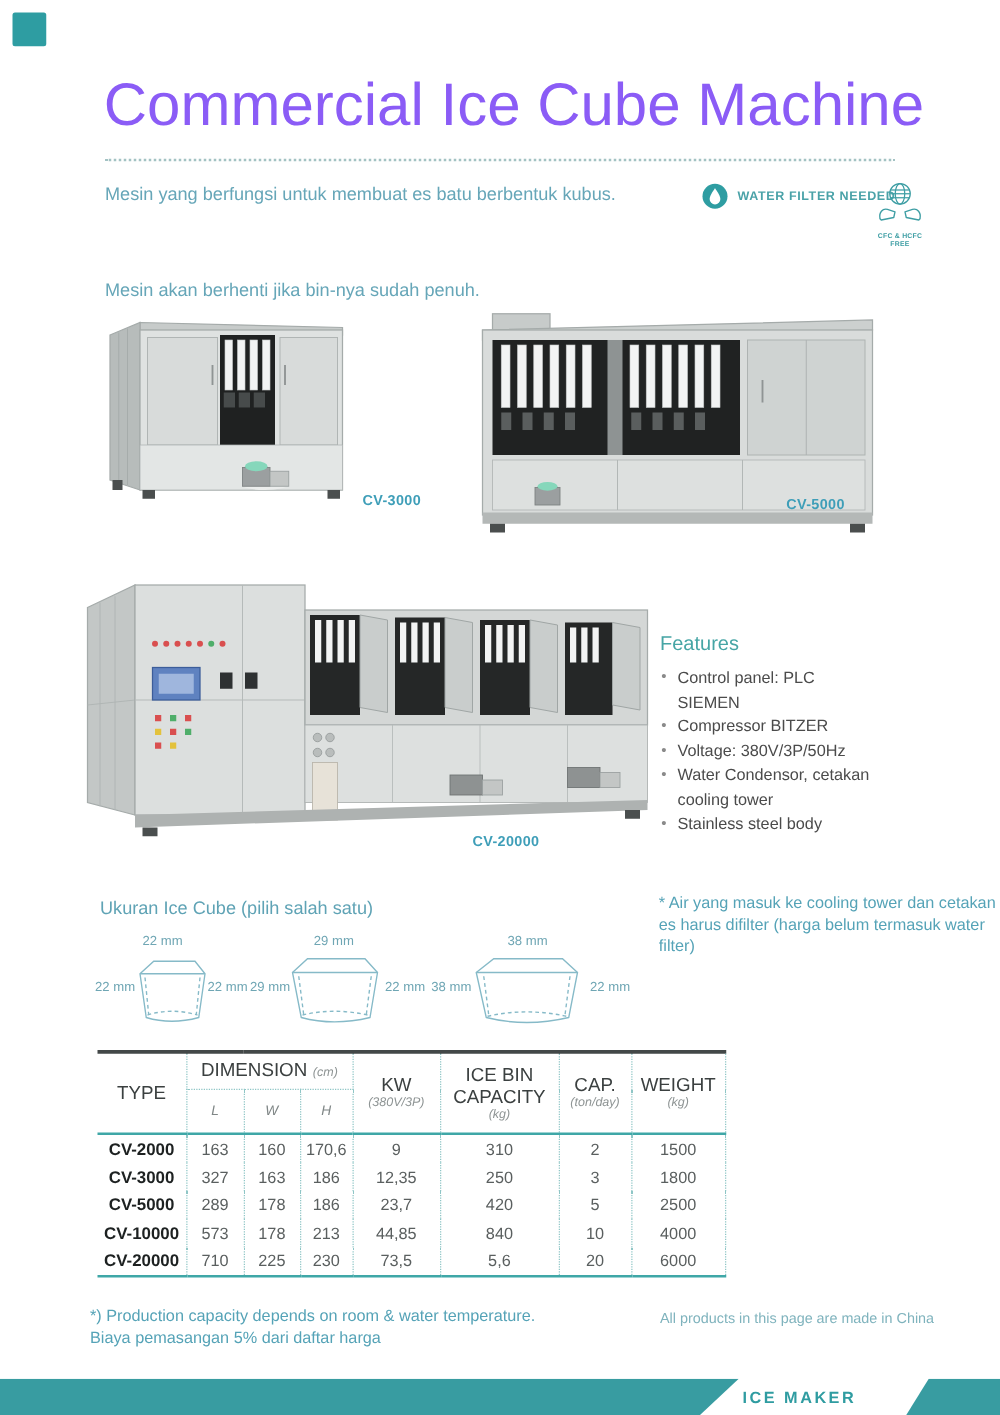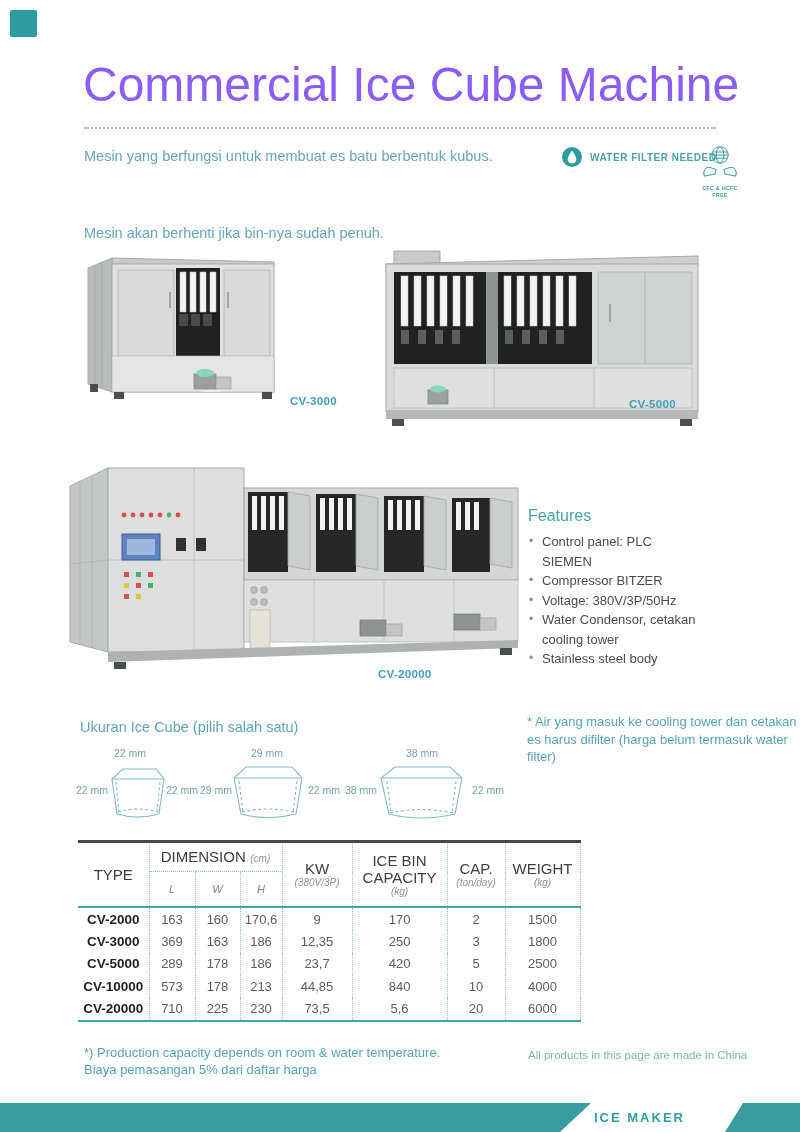--- a/index.html
+++ b/index.html
@@ -53,21 +53,21 @@
   .h-main{font-size:15px;color:#3B4040;line-height:17px;}
   .h-unit{font-style:italic;font-size:10px;color:#8E9494;line-height:12px;}
   .c-dim{border-bottom:1.5px dotted #8FC6C6;height:28px;vertical-align:middle;}
   .c-sub{height:34px;font-style:italic;font-size:11px;color:#7F8686;vertical-align:middle;}
   .rsp{vertical-align:middle;}
   .hdr-end{border-bottom:2px solid #3FA7A7;}
   .spec-table tbody td{height:22.4px;font-size:13px;color:#5A5F5F;}
   .spec-table tbody td.t{font-weight:700;color:#1D2121;font-size:13.5px;}
   .spec-table tbody tr:last-child td{border-bottom:2px solid #3FA7A7;}
 
-  .fn{left:84px;top:1044px;font-size:13px;line-height:17px;color:#55A3B7;margin:0;}
+  .fn{left:72px;top:1044px;font-size:13px;line-height:17px;color:#55A3B7;margin:0;}
   .made-in{left:528px;top:1049px;font-size:11.5px;color:#7FB3BD;}
 
   .band{left:0;top:1103px;line-height:0;}
   .brand{left:594px;top:1110px;width:120px;text-align:left;font-size:13px;font-weight:700;
          letter-spacing:2px;color:#2F9CA1;}
 
   svg .steel-stroke{stroke:#A5ABAA;stroke-width:1;}
 </style>
 </head>
 <body>
@@ -365,27 +365,27 @@
           <th class="c-sub hdr-end">H</th>
         </tr>
       </thead>
       <tbody>
         <tr>
           <td class="t">CV-2000</td>
             <td>163</td>
             <td>160</td>
             <td>170,6</td>
             <td>9</td>
-            <td>170</td>
+            <td>310</td>
             <td>2</td>
             <td>1500</td>
         </tr>
         <tr>
           <td class="t">CV-3000</td>
-            <td>369</td>
+            <td>327</td>
             <td>163</td>
             <td>186</td>
             <td>12,35</td>
             <td>250</td>
             <td>3</td>
             <td>1800</td>
         </tr>
         <tr>
           <td class="t">CV-5000</td>
             <td>289</td>

